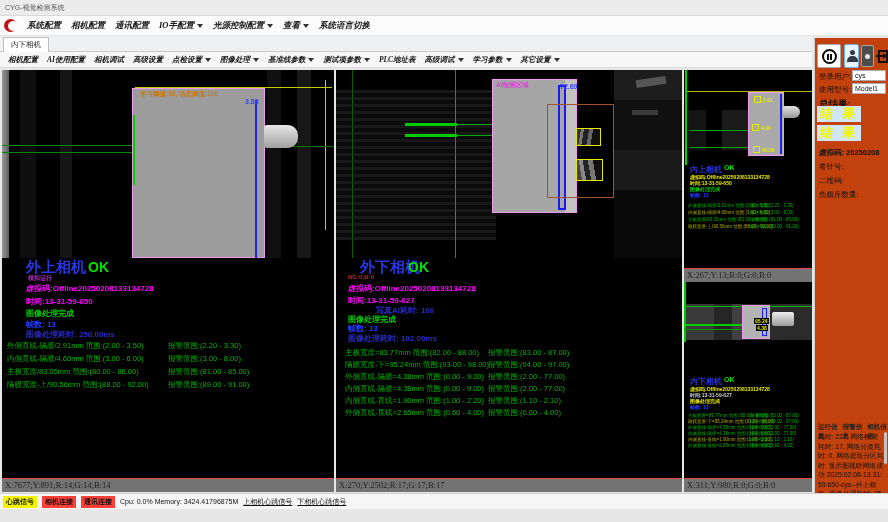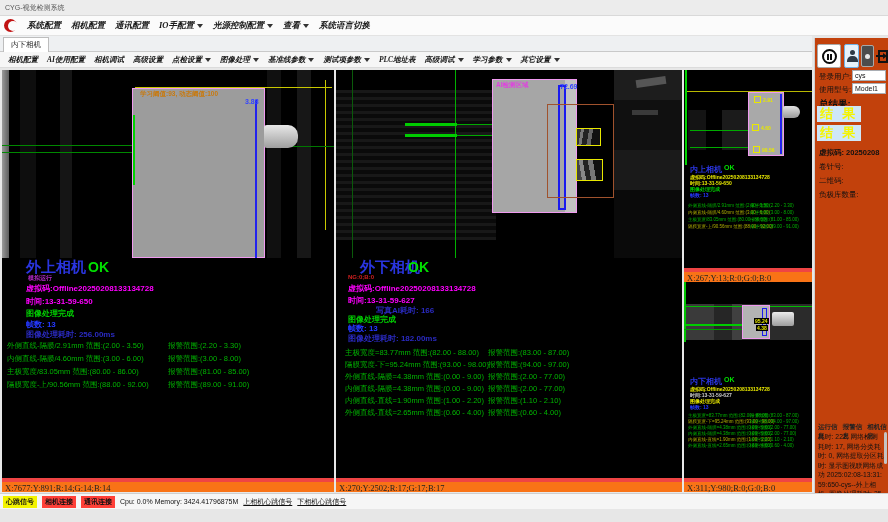--- a/index.html
+++ b/index.html
@@ -14,21 +14,21 @@
   .logo::after { content:''; position:absolute; left:4px; top:2px; width:10px; height:10px; border-radius:50%; background:#fbfbfb; }
   .menu-item { font:italic bold 8.5px "Liberation Serif", serif; color:#1a1a1a; display:flex; align-items:center; cursor:default; }
   .tabrow { position:absolute; left:0; top:36px; width:812px; height:16px; background:#eef0f2; border-bottom:1px solid #c9c9c9; }
   .tab { position:absolute; left:3px; top:1px; width:46px; height:15px; background:#fff; border:1px solid #bdbdbd; border-bottom:none; font-size:7.5px; color:#222; text-align:center; line-height:14px; }
   .toolbar { position:absolute; left:0; top:52px; width:812px; height:16px; background:#f6f6f6; border-bottom:1px solid #dcdcdc; display:flex; align-items:center; gap:9px; padding-left:8px; }
   .tool-item { font:italic bold 7.5px "Liberation Serif", serif; color:#1a1a1a; display:flex; align-items:center; }
   .dd { width:0; height:0; border-left:3px solid transparent; border-right:3px solid transparent; border-top:4px solid #333; display:inline-block; margin-left:3px; }
 
   
   .panel { position:absolute; background:#000; }
-  .infobar { position:absolute; left:0; bottom:0; width:100%; height:14px; background:#f97316; border-top:4px solid #ef4444; font:8.5px "Liberation Serif", serif; color:#222; line-height:13px; padding-left:3px; }
+  .infobar { position:absolute; left:0; bottom:0; width:100%; height:14px; background:#737373; border-top:1px solid #ef4444; font:8.5px "Liberation Serif", serif; color:#222; line-height:13px; padding-left:3px; }
   .img { position:absolute; left:0; top:0; overflow:hidden; background:#000; }
   .vstripes { position:absolute; inset:0;
     background:linear-gradient(90deg,#000 0 18px,#0e0e0e 18px 34px,#000 34px 58px,#151515 58px 70px,#000 70px 100%); }
   .hstripes { position:absolute; background:repeating-linear-gradient(0deg,#181818 0 3px,#0a0a0a 3px 7px); }
   .line { position:absolute; }
   .ptxt { position:absolute; white-space:nowrap; }
 
   
   .t-title { font:bold 15px "Liberation Serif", serif; color:#2a35e0; }
   .t-ok { font:bold 14px "Liberation Sans", sans-serif; color:#00e000; }

